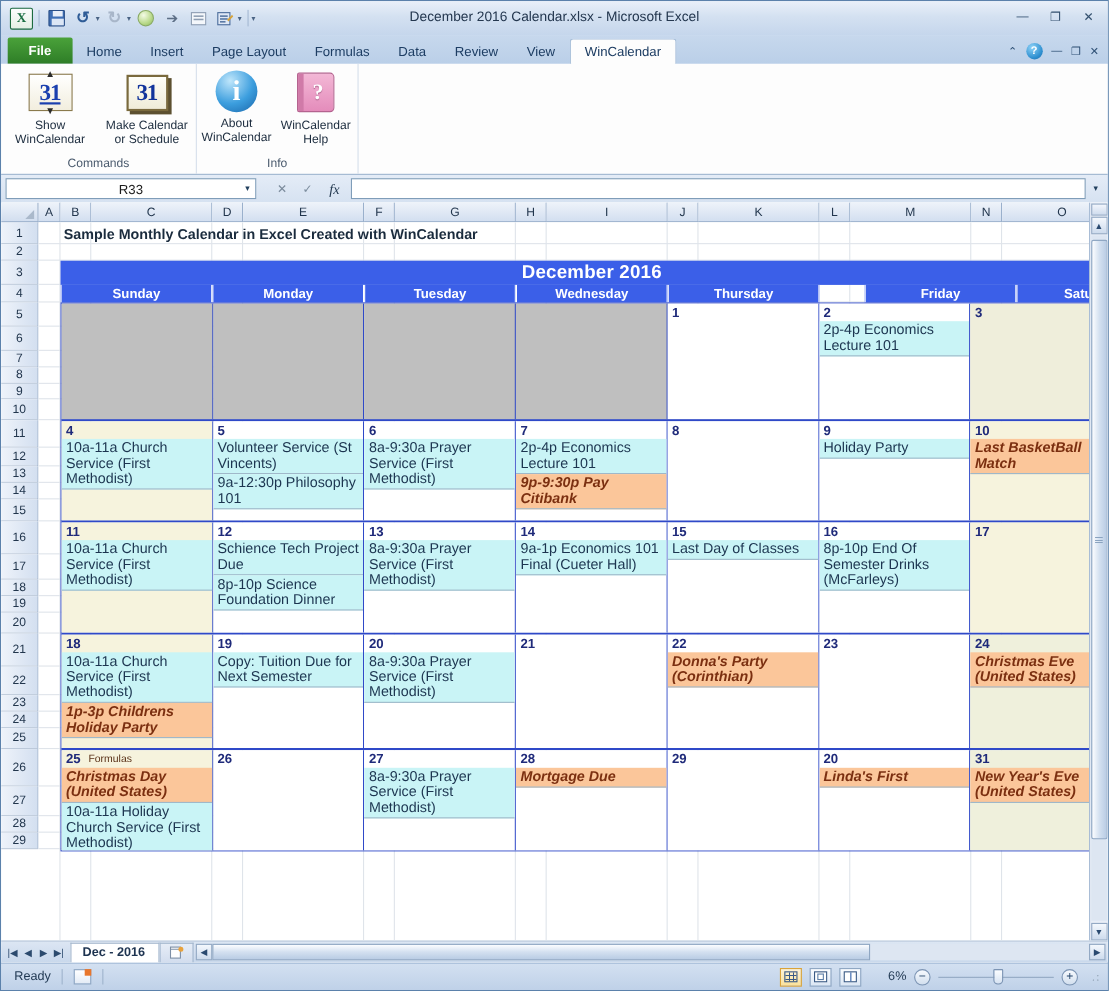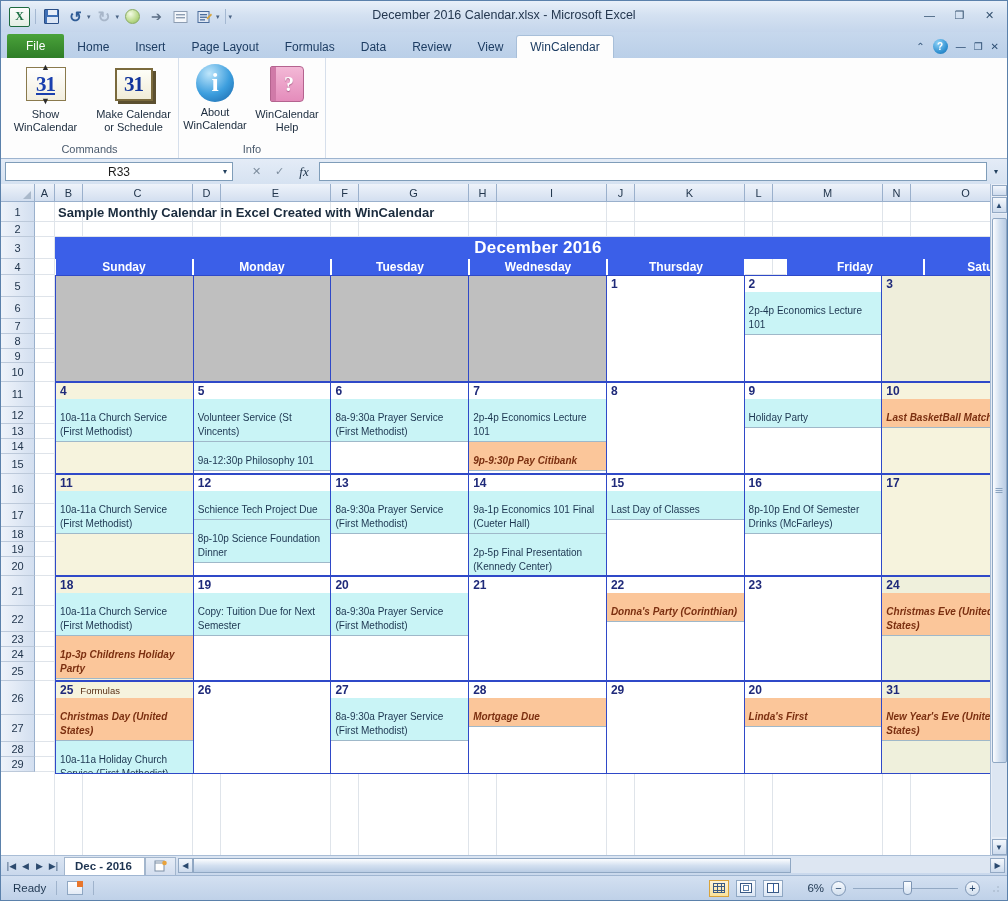--- a/index.html
+++ b/index.html
@@ -77,21 +77,21 @@
     display:flex; align-items:flex-end; padding-left:6px;
     background: linear-gradient(180deg,#c7d8ed,#bacfe8);
   }
   .tab {
     height:23px; padding:0 13px; display:flex; align-items:center;
     font-size:12px; color:#1d3d63; cursor:default;
     border-radius:3px 3px 0 0;
   }
   .tab.file {
     background: linear-gradient(180deg,#4aa23a,#2e7d27);
-    color:#fff; font-weight:normal; padding:0 19px; height:24px;
+    color:#fff; font-weight:bold; padding:0 19px; height:24px;
     border-radius:2px 2px 0 0;
   }
   .tab.active {
     background:#fdfdfd; border:1px solid #a8bfd9; border-bottom:1px solid #fdfdfd;
     color:#1c3c62; height:24px; margin-bottom:-1px;
   }
   .tabstrip-right {
     position:absolute; right:8px; bottom:4px; display:flex;
     align-items:center; gap:8px;
   }
@@ -263,21 +263,21 @@
     display:flex; flex-direction:column; overflow:hidden;
   }
   .daycell:last-child { border-right:none; }
   .daynum-row {
     height:16px; flex:0 0 16px; display:flex; align-items:center;
     padding-left:4px; gap:7px;
   }
   .daynum { font-size:12px; font-weight:bold; color:#1f2a7a; }
   .dayholiday { font-size:9.5px; color:#5a3218; }
   .ev {
-    font-size:10px; line-height:14px; padding:12px 3px 2px 4px;
+    font-size:13px; line-height:14px; padding:1px 3px 2px 4px;
     color:#1c3550; border-bottom:1px solid #9fb8c9;
     word-wrap:break-word;
   }
   .ev.cyan { background:#c9f4f6; }
   .ev.orange { background:#fbc69a; color:#7b2f10; font-style:italic; font-weight:bold; }
   .fill { flex:1; }
 
   
   .vscroll {
     width:17px; flex:0 0 17px; background:#e8eef7;
@@ -771,21 +771,20 @@
                       <span class="daynum">13</span>
                     </div>
                     <div class="ev cyan">8a-9:30a Prayer Service (First Methodist)</div>
                     <div class="fill"></div>
                   </div>
                   <div class="daycell" style="width: 138px; background: rgb(255, 255, 255);">
                     <div class="daynum-row">
                       <span class="daynum">14</span>
                     </div>
                     <div class="ev cyan">9a-1p Economics 101 Final (Cueter Hall)</div>
-                    <div class="ev cyan">2p-5p Final Presentation (Kennedy Center)</div>
                     <div class="fill"></div>
                   </div>
                   <div class="daycell" style="width: 138px; background: rgb(255, 255, 255);">
                     <div class="daynum-row">
                       <span class="daynum">15</span>
                     </div>
                     <div class="ev cyan">Last Day of Classes</div>
                     <div class="fill"></div>
                   </div>
                   <div class="daycell" style="width: 138px; background: rgb(255, 255, 255);">

